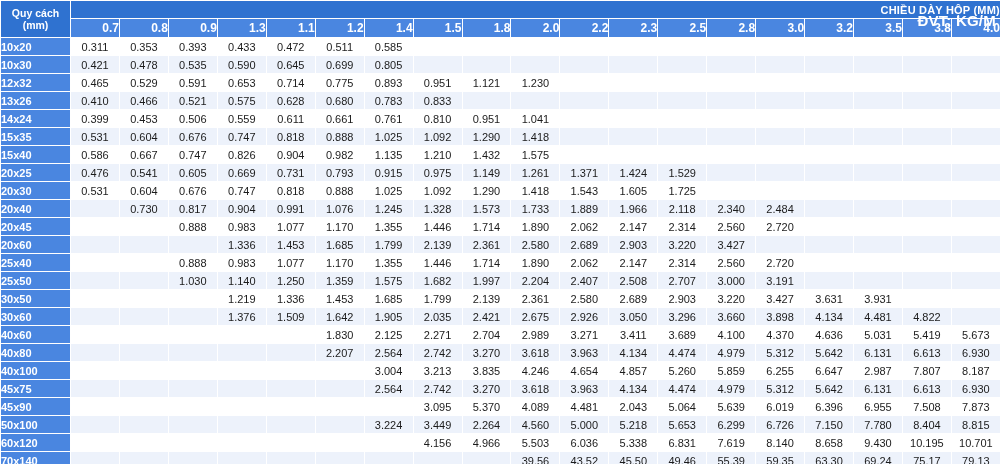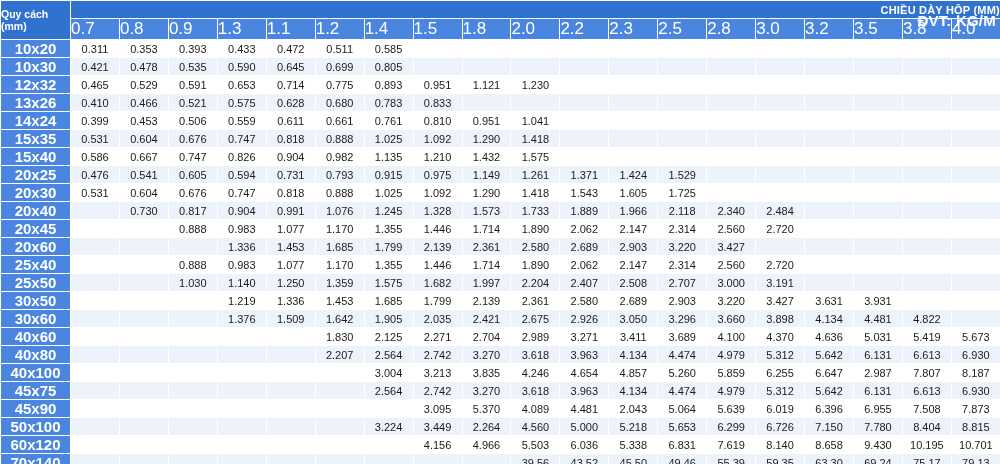--- a/index.html
+++ b/index.html
@@ -31,39 +31,39 @@
     font-size: 11px;
     text-align: right;
     height: 17px;
     letter-spacing: .2px;
   }
   .banner-left {
     background: #2f72d0;
     color: #ffffff;
     font-weight: bold;
     font-size: 10.5px;
-    text-align: left;
+    text-align: center;
     line-height: 12px;
   }
   
   .thk-head {
     background: #4a86e0;
     color: #ffffff;
-    font-weight: normal;
-    font-size: 17px;
-    text-align: left;
+    font-weight: bold;
+    font-size: 12px;
+    text-align: right;
     height: 18px;
   }
   
   .spec-cell {
     background: #4a86e0;
     color: #ffffff;
     font-weight: bold;
-    font-size: 15px;
-    text-align: center;
+    font-size: 11px;
+    text-align: left;
     height: 17px;
   }
   
   .data-cell {
     font-size: 11px;
     color: #1b1b1b;
     text-align: center;
     height: 17px;
     background: #ffffff;
   }
@@ -288,21 +288,21 @@
         <td class="data-cell empty"></td>
         <td class="data-cell empty"></td>
         <td class="data-cell empty"></td>
         <td class="data-cell empty"></td>
       </tr>
       <tr class="row-alt">
         <td class="spec-cell">20x25</td>
         <td class="data-cell">0.476</td>
         <td class="data-cell">0.541</td>
         <td class="data-cell">0.605</td>
-        <td class="data-cell">0.594</td>
+        <td class="data-cell">0.669</td>
         <td class="data-cell">0.731</td>
         <td class="data-cell">0.793</td>
         <td class="data-cell">0.915</td>
         <td class="data-cell">0.975</td>
         <td class="data-cell">1.149</td>
         <td class="data-cell">1.261</td>
         <td class="data-cell">1.371</td>
         <td class="data-cell">1.424</td>
         <td class="data-cell">1.529</td>
         <td class="data-cell empty"></td>

